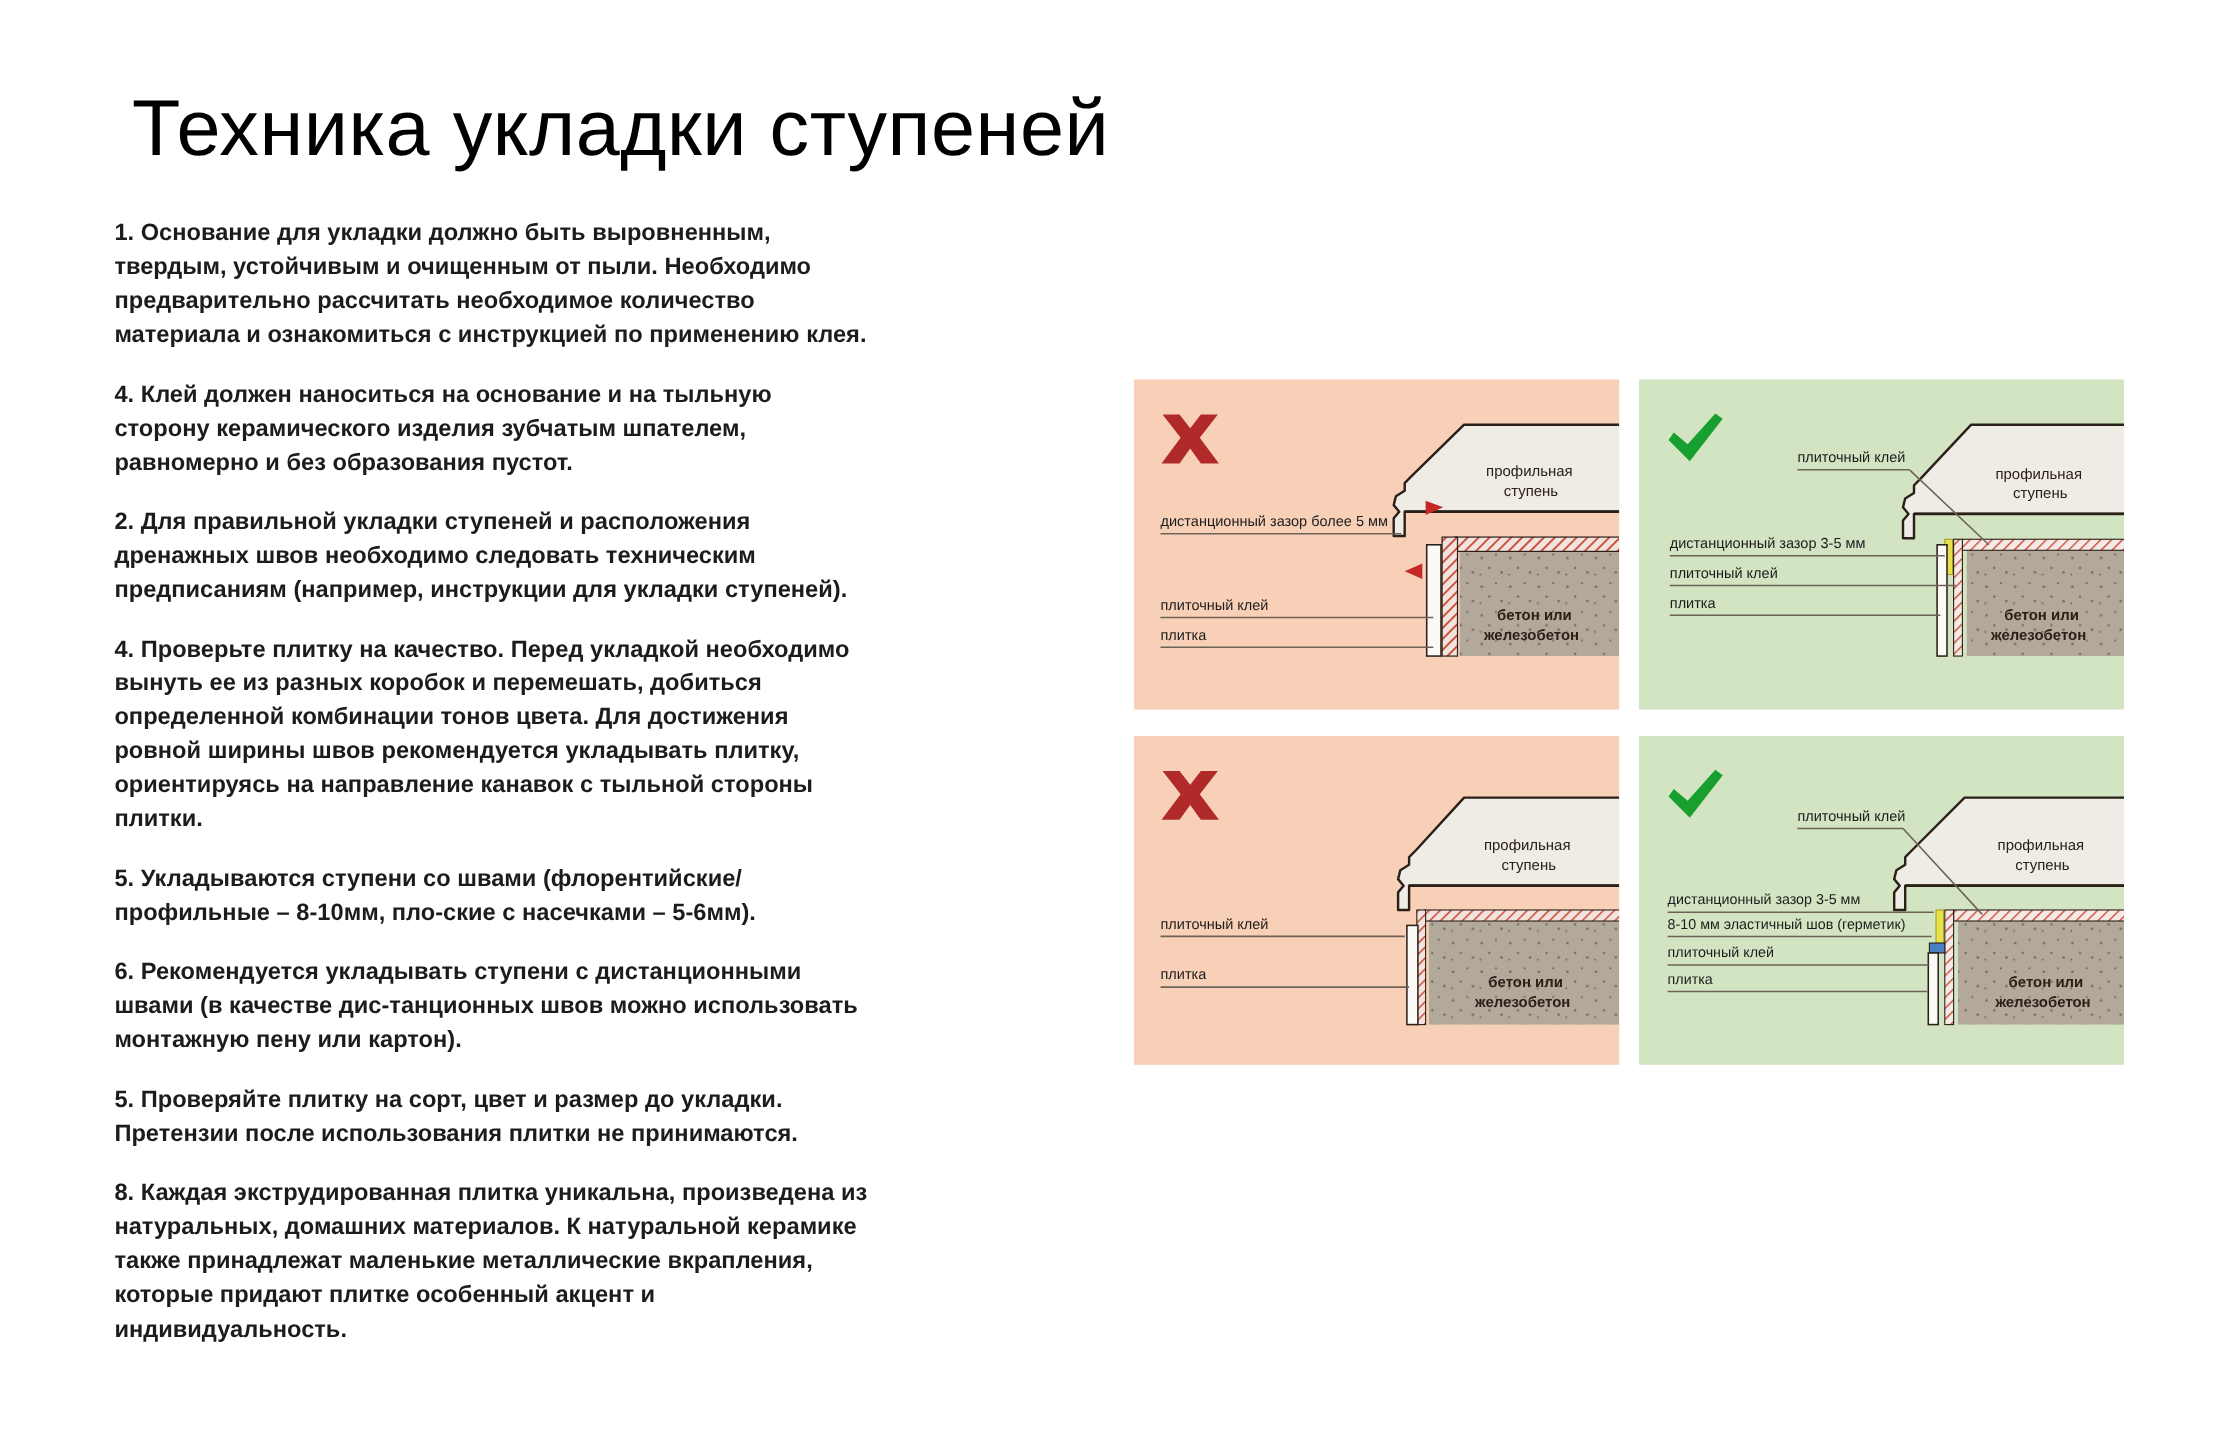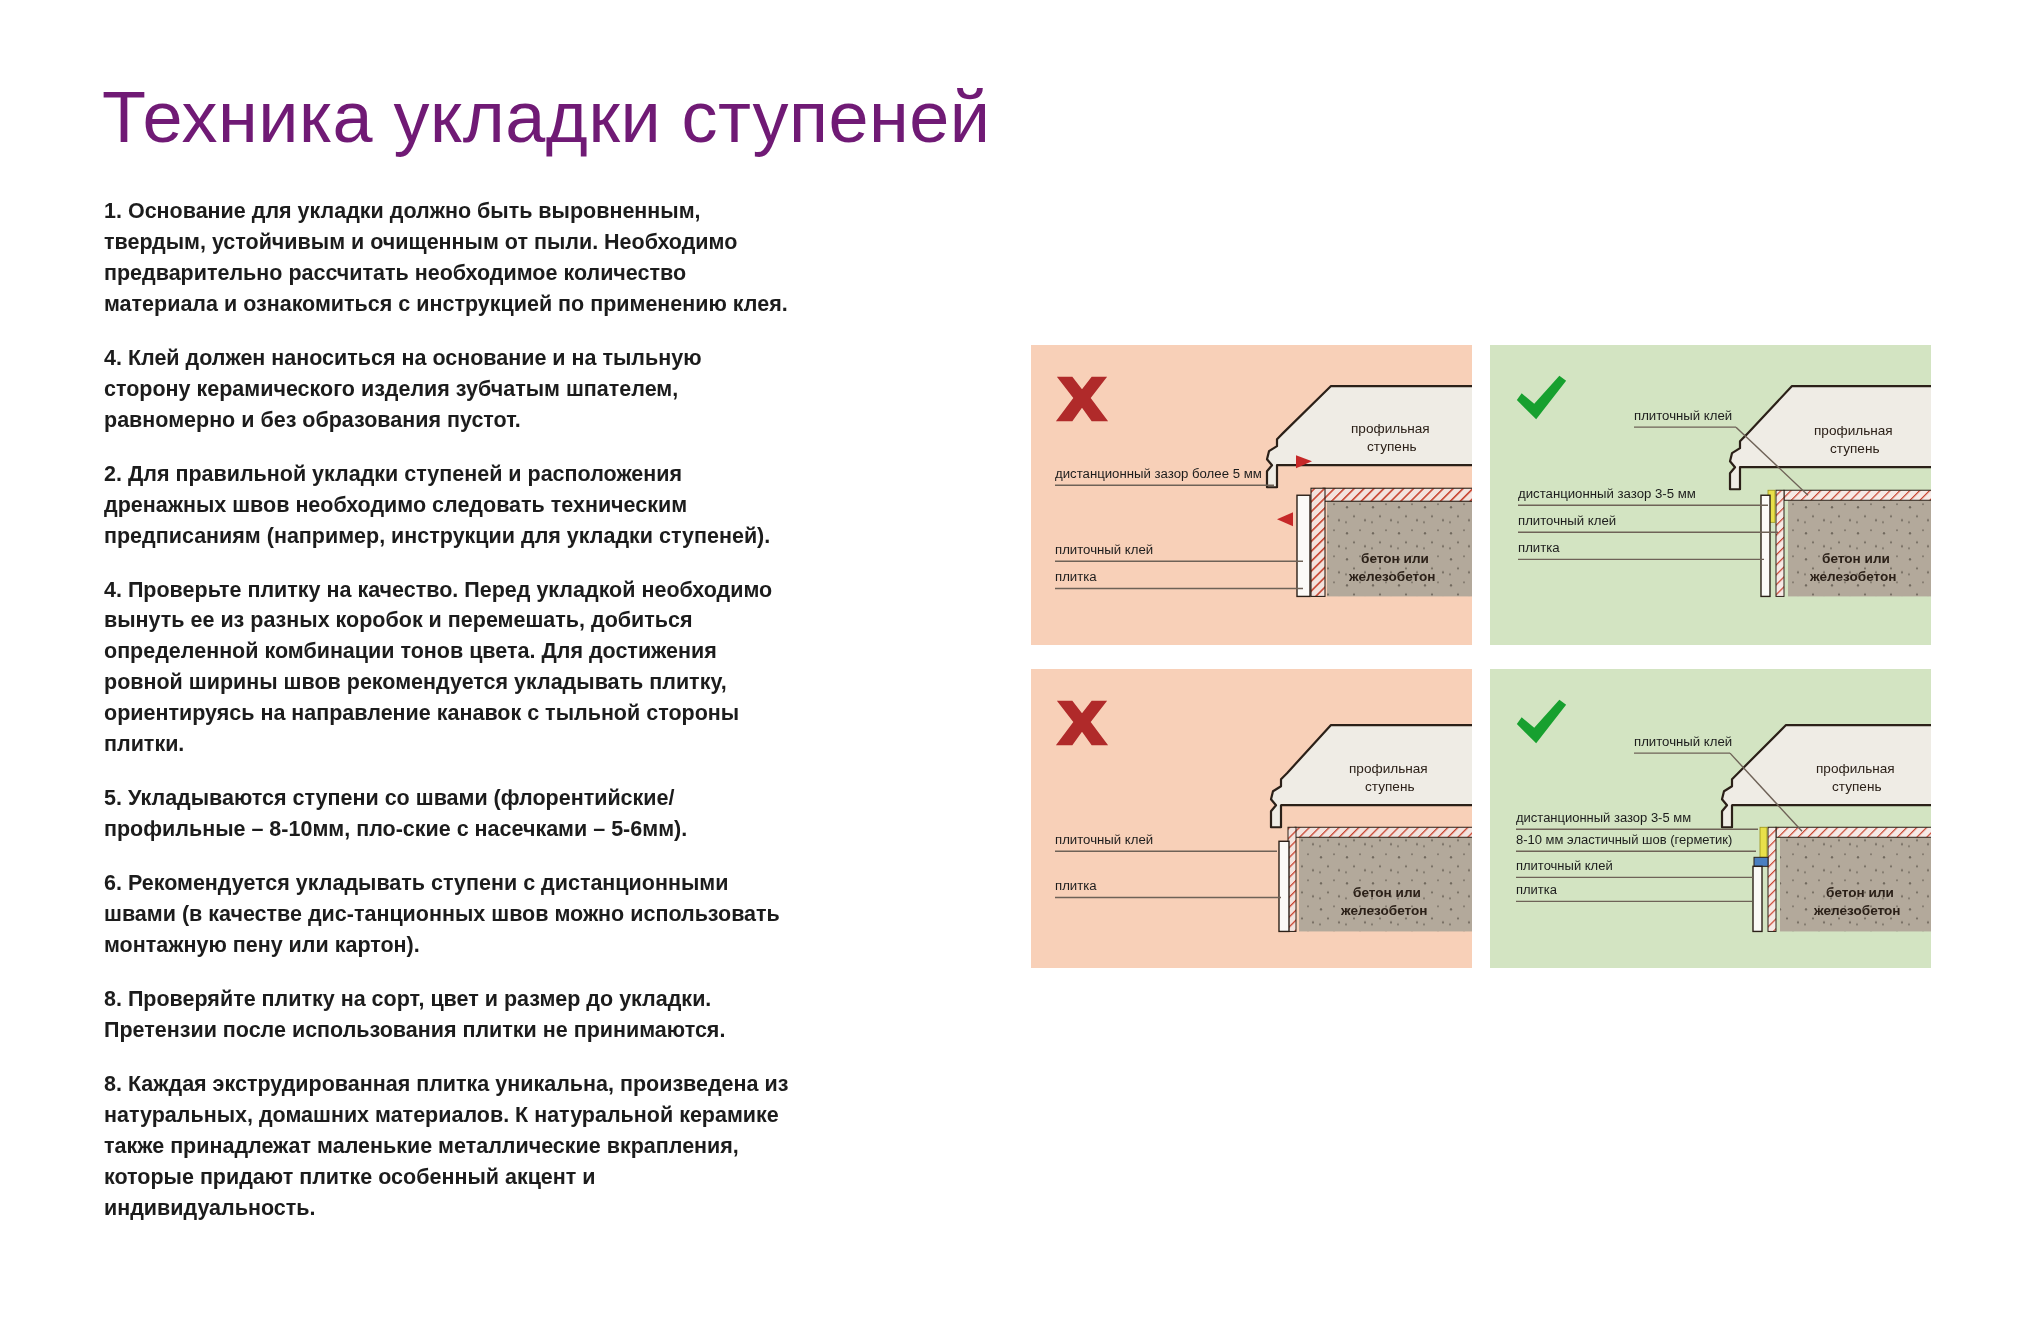--- a/index.html
+++ b/index.html
@@ -9,24 +9,24 @@
     background:#ffffff;
     font-family:"Liberation Sans","DejaVu Sans",sans-serif;
     overflow:hidden;
     position:relative;
   }
   .page{position:absolute;inset:0;}
 
   
   .title{
     position:absolute;
-    left:102px; top:32px;
+    left:120px; top:32px;
     font-size:72px;
     font-weight:300;
-    color:#701a75;
+    color:#000000;
     letter-spacing:0.5px;
     white-space:nowrap;
     line-height:1.05;
   }
 
   
   .text-col{
     position:absolute;
     left:104px; top:196px;
     width:690px;
@@ -78,21 +78,21 @@
 
   <h1 class="title">Техника укладки ступеней</h1>
 
   <div class="text-col">
     <p class="para">1. Основание для укладки должно быть выровненным, твердым, устойчивым и очищенным от пыли. Необходимо предварительно рассчитать необходимое количество материала и ознакомиться с инструкцией по применению клея.</p>
     <p class="para">4. Клей должен наноситься на основание и на тыльную сторону керамического изделия зубчатым шпателем, равномерно и без образования пустот.</p>
     <p class="para">2. Для правильной укладки ступеней и расположения дренажных швов необходимо следовать техническим предписаниям (например, инструкции для укладки ступеней).</p>
     <p class="para">4. Проверьте плитку на качество. Перед укладкой необходимо вынуть ее из разных коробок и перемешать, добиться определенной комбинации тонов цвета. Для достижения ровной ширины швов рекомендуется укладывать плитку, ориентируясь на направление канавок с тыльной стороны плитки.</p>
     <p class="para">5. Укладываются ступени со швами (флорентийские/профильные – 8-10мм, пло-ские с насечками – 5-6мм).</p>
     <p class="para">6. Рекомендуется укладывать ступени с дистанционными швами (в качестве дис-танционных швов можно использовать монтажную пену или картон).</p>
-    <p class="para">8. Проверяйте плитку на сорт, цвет и размер до укладки. Претензии после использования плитки не принимаются.</p>
+    <p class="para">5. Проверяйте плитку на сорт, цвет и размер до укладки. Претензии после использования плитки не принимаются.</p>
     <p class="para">8. Каждая экструдированная плитка уникальна, произведена из натуральных, домашних материалов. К натуральной керамике также принадлежат маленькие металлические вкрапления, которые придают плитке особенный акцент и индивидуальность.</p>
   </div>
 
   <div class="grid">
 
     <div class="panel bad">
       <div class="mark">
         <svg viewBox="0 0 60 60" aria-hidden="true">
           <path d="M4 6 L20 6 L30 19 L40 6 L56 6 L39 28 L57 52 L40 52 L30 38 L20 52 L3 52 L21 28 Z" fill="#b02a2a"></path>
         </svg>

